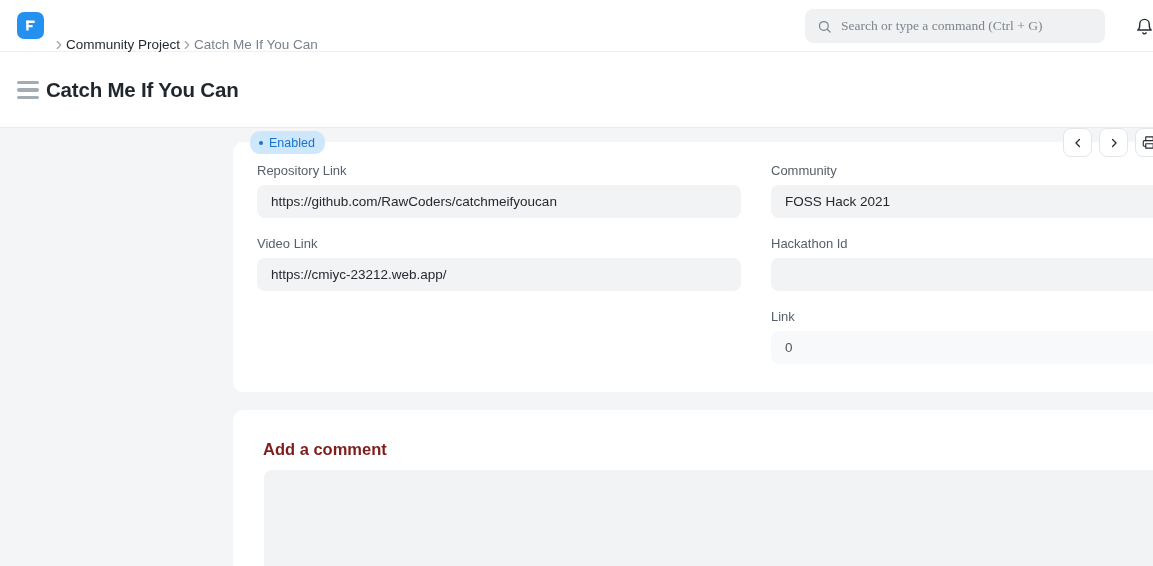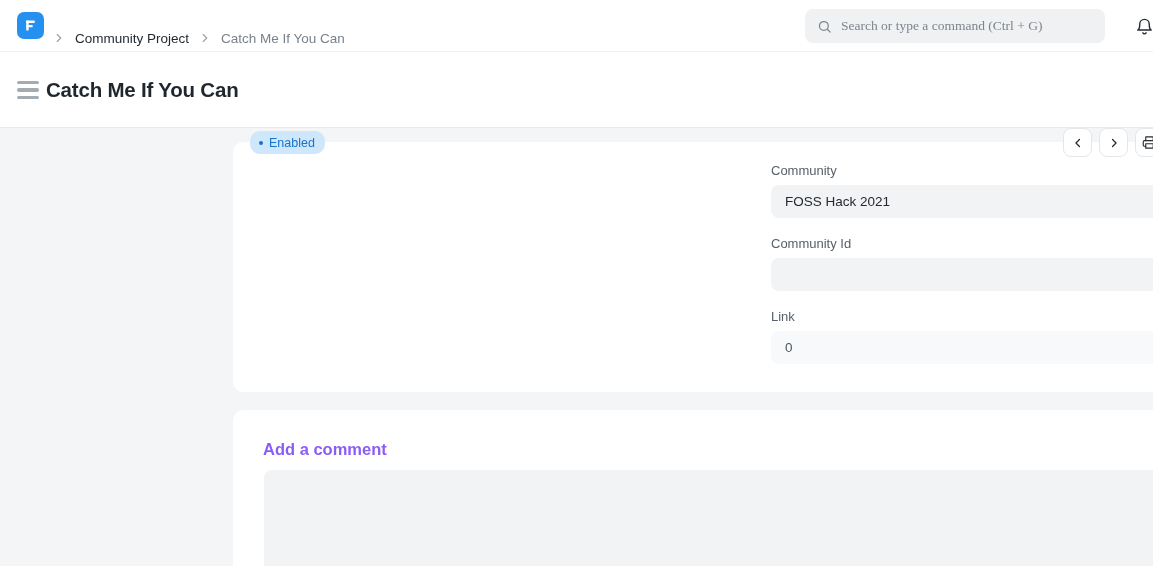--- a/index.html
+++ b/index.html
@@ -13,21 +13,21 @@
   .navbar {
     position:absolute; top:0; left:0; width:1153px; height:52px;
     background:#fff; border-bottom:1px solid #eef0f2; z-index:5;
   }
   .logo {
     position:absolute; left:17px; top:12px; width:27px; height:27px;
     background:#2490ef; border-radius:7px; display:flex; align-items:center; justify-content:center;
   }
   .breadcrumb {
     position:absolute; left:52px; top:0; height:52px;
-    display:flex; align-items:flex-start; gap:9px; font-size:13.5px;margin-top:31px;
+    display:flex; align-items:flex-end; font-size:13.5px;
   }
   .crumb-sep { color:#9aa3ab; display:flex; align-items:center; }
   .crumb-current { color:#1f272e; font-weight:500; cursor:pointer; }
   .crumb-muted { color:#79828c; }
   .search-bar {
     position:absolute; left:805px; top:9px; width:300px; height:34px;
     background:#f0f1f3; border-radius:8px; display:flex; align-items:center;
     padding:0 12px; gap:9px; cursor:text;
   }
   .search-bar input {
@@ -78,21 +78,21 @@
   .field-input {
     position:absolute; left:0; width:100%; height:33px; border:none; outline:none;
     background:#f2f3f5; border-radius:8px; padding:0 14px;
     font-family:"Liberation Sans", sans-serif; font-size:13.5px; color:#242a30;
   }
   .field-input.readonly { background:#f8f9fa; color:#4c5761; }
   .r1-label { top:21px; } .r1-input { top:43px; }
   .r2-label { top:94px; } .r2-input { top:116px; }
   .r3-label { top:167px; } .r3-input { top:189px; }
   .comments-heading {
-    position:absolute; left:30px; top:30px; font-size:16.5px; font-weight:700; color:#8b5cf6;
+    position:absolute; left:30px; top:30px; font-size:16.5px; font-weight:700; color:#7f1d1d;
   }
   .comment-box {
     position:absolute; left:31px; top:60px; width:906px; height:330px;
     background:#f2f3f5; border-radius:8px; border:none; outline:none; resize:none;
     font-family:"Liberation Sans", sans-serif; font-size:13.5px; color:#242a30; padding:12px 14px;
   }
 </style>
 </head>
 <body>
 
@@ -169,24 +169,30 @@
           <path d="M6 18H4a2 2 0 0 1-2-2v-5a2 2 0 0 1 2-2h16a2 2 0 0 1 2 2v5a2 2 0 0 1-2 2h-2"></path>
           <rect x="6" y="14" width="12" height="7"></rect>
         </svg>
       </span>
     </button>
   </div>
 
   <div class="body-area">
 
     <div class="card card-form">
+      <div class="col-left">
+        <label class="field-label r1-label">Repository Link</label>
+        <input class="field-input r1-input" type="text" value="https://github.com/RawCoders/catchmeifyoucan" style="">
+        <label class="field-label r2-label">Video Link</label>
+        <input class="field-input r2-input" type="text" value="https://cmiyc-23212.web.app/" style="">
+      </div>
       <div class="col-right">
         <label class="field-label r1-label">Community</label>
         <input class="field-input r1-input" type="text" value="FOSS Hack 2021" style="">
-        <label class="field-label r2-label">Community Id</label>
+        <label class="field-label r2-label">Hackathon Id</label>
         <input class="field-input r2-input" type="text" value="" style="">
         <label class="field-label r3-label">Link</label>
         <div class="field-input readonly r3-input" style="line-height:33px;">0</div>
       </div>
     </div>
 
     <div class="card card-comments">
       <div class="comments-heading">Add a comment</div>
       <textarea class="comment-box" style=""></textarea>
     </div>

